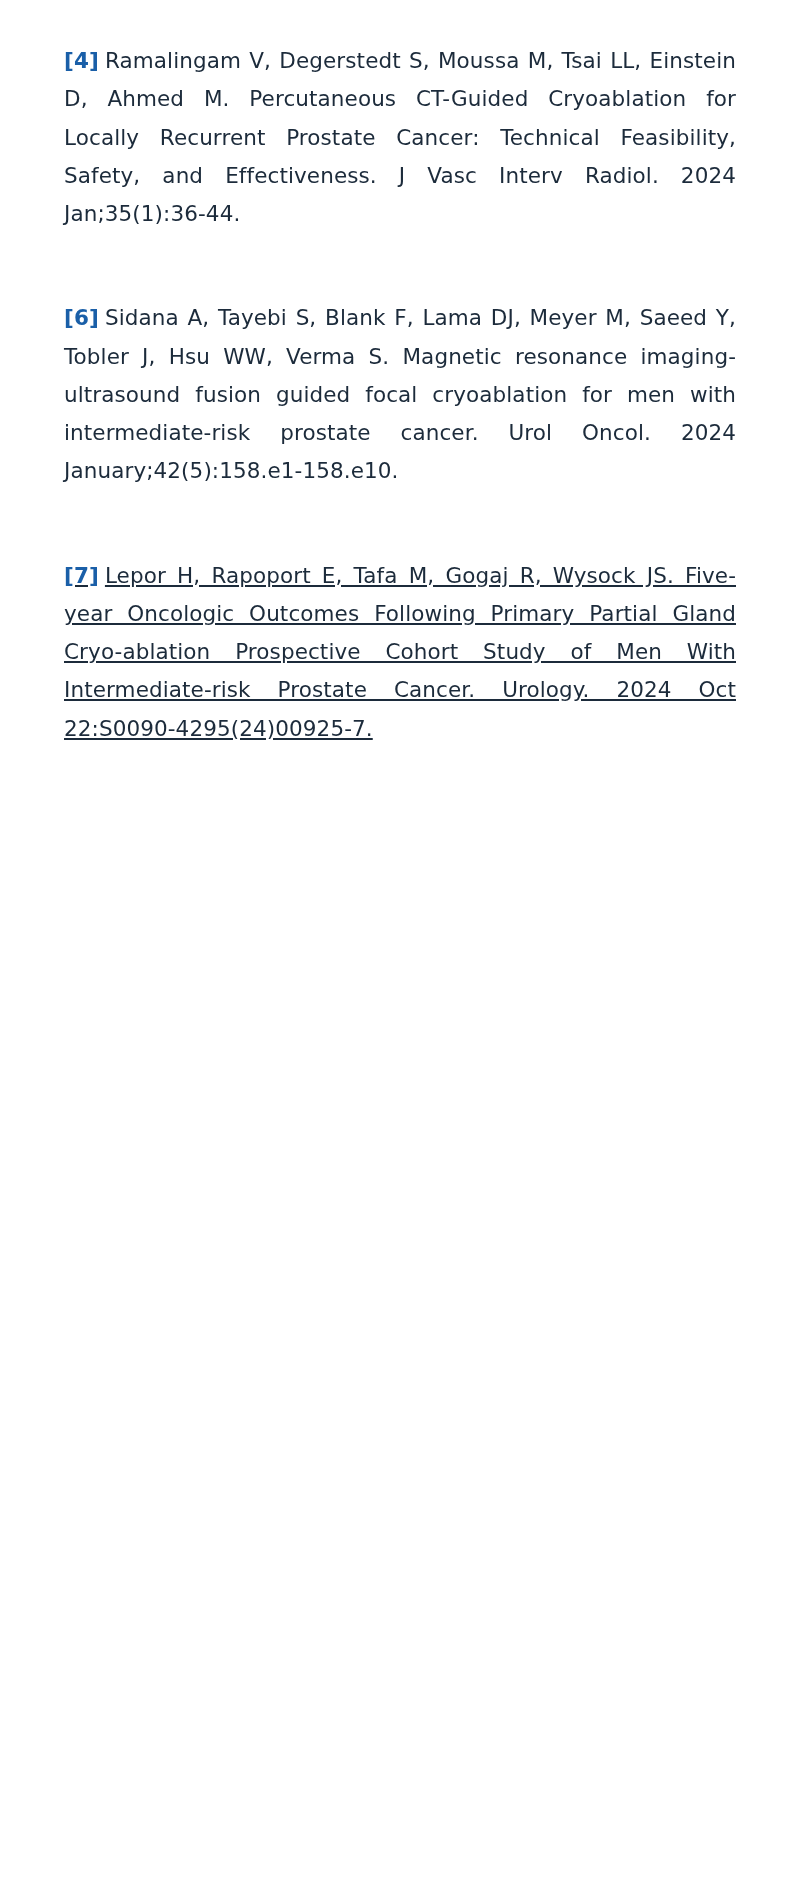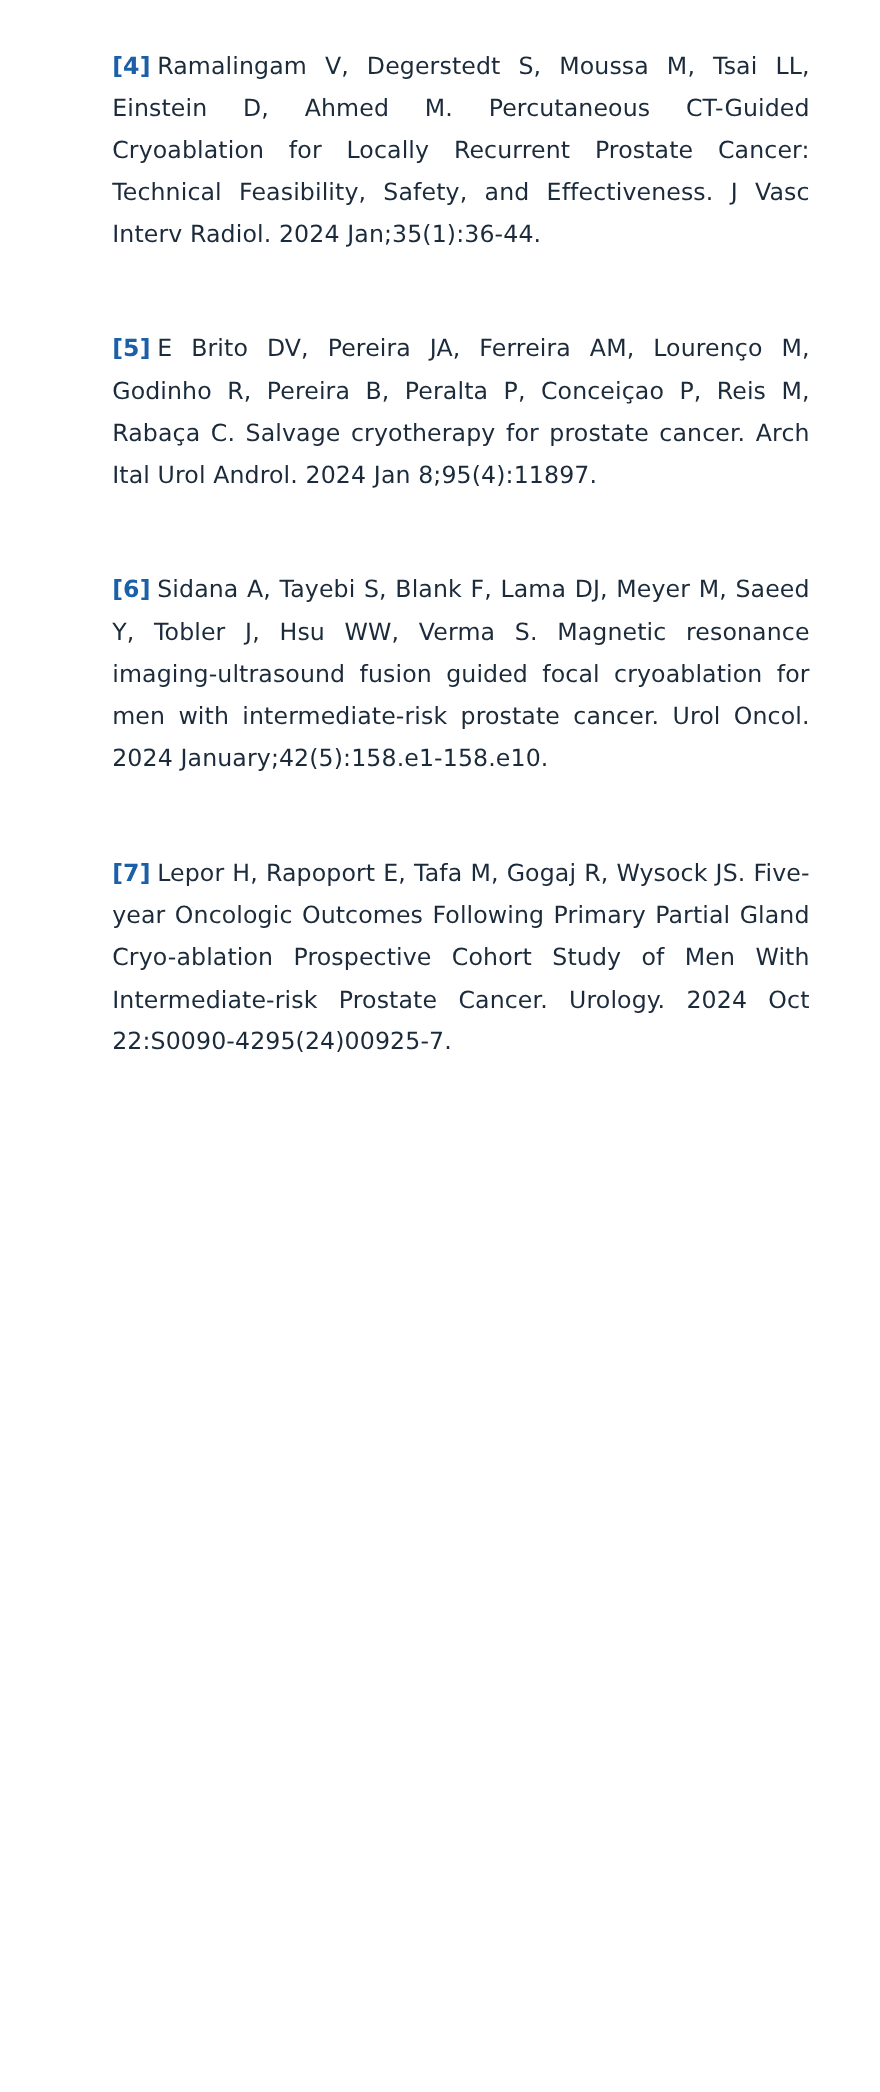--- a/index.html
+++ b/index.html
@@ -10,37 +10,38 @@
   body {
     width: 800px;
     min-height: 1902px;
     font-family: "DejaVu Sans", sans-serif;
     color: #1b2a3a;
   }
   .page {
     width: 800px;
     min-height: 1902px;
     box-sizing: border-box;
-    padding: 42px 64px 40px 102px;
+    padding: 42px 64px 40px 64px;
     background: #ffffff;
   }
   .reference-list {
     display: block;
   }
   .reference {
     margin: 0 0 66px 0;
     font-size: 21.5px;
     line-height: 1.78;
     text-align: justify;
     text-justify: inter-word;
     color: #1c2b3b;
     letter-spacing: 0.1px;
   }
   .reference:last-child {
     margin-bottom: 0;
+    text-decoration: underline;
   }
   .ref-num {
     color: #1a5fa8;
     font-weight: bold;
     margin-right: 6px;
     white-space: nowrap;
   }
   .ref-text {
     color: #1c2b3b;
   }
@@ -48,23 +49,20 @@
 </head>
 <body>
 
 <div class="page">
   <div class="reference-list">
 
     <p class="reference">
       <span class="ref-num">[4]</span><span class="ref-text">Ramalingam V, Degerstedt S, Moussa M, Tsai LL, Einstein D, Ahmed M. Percutaneous CT-Guided Cryoablation for Locally Recurrent Prostate Cancer: Technical Feasibility, Safety, and Effectiveness. J Vasc Interv Radiol. 2024 Jan;35(1):36-44.</span>
     </p>
 
-    <p class="reference">
-      <span class="ref-num">[5]</span><span class="ref-text">E Brito DV, Pereira JA, Ferreira AM, Lourenço M, Godinho R, Pereira B, Peralta P, Conceiçao P, Reis M, Rabaça C. Salvage cryotherapy for prostate cancer. Arch Ital Urol Androl. 2024 Jan 8;95(4):11897.</span>
-    </p>
 
     <p class="reference">
       <span class="ref-num">[6]</span><span class="ref-text">Sidana A, Tayebi S, Blank F, Lama DJ, Meyer M, Saeed Y, Tobler J, Hsu WW, Verma S. Magnetic resonance imaging-ultrasound fusion guided focal cryoablation for men with intermediate-risk prostate cancer. Urol Oncol. 2024 January;42(5):158.e1-158.e10.</span>
     </p>
 
     <p class="reference">
       <span class="ref-num">[7]</span><span class="ref-text">Lepor H, Rapoport E, Tafa M, Gogaj R, Wysock JS. Five-year Oncologic Outcomes Following Primary Partial Gland Cryo-ablation Prospective Cohort Study of Men With Intermediate-risk Prostate Cancer. Urology. 2024 Oct 22:S0090-4295(24)00925-7.</span>
     </p>
 
   </div>

